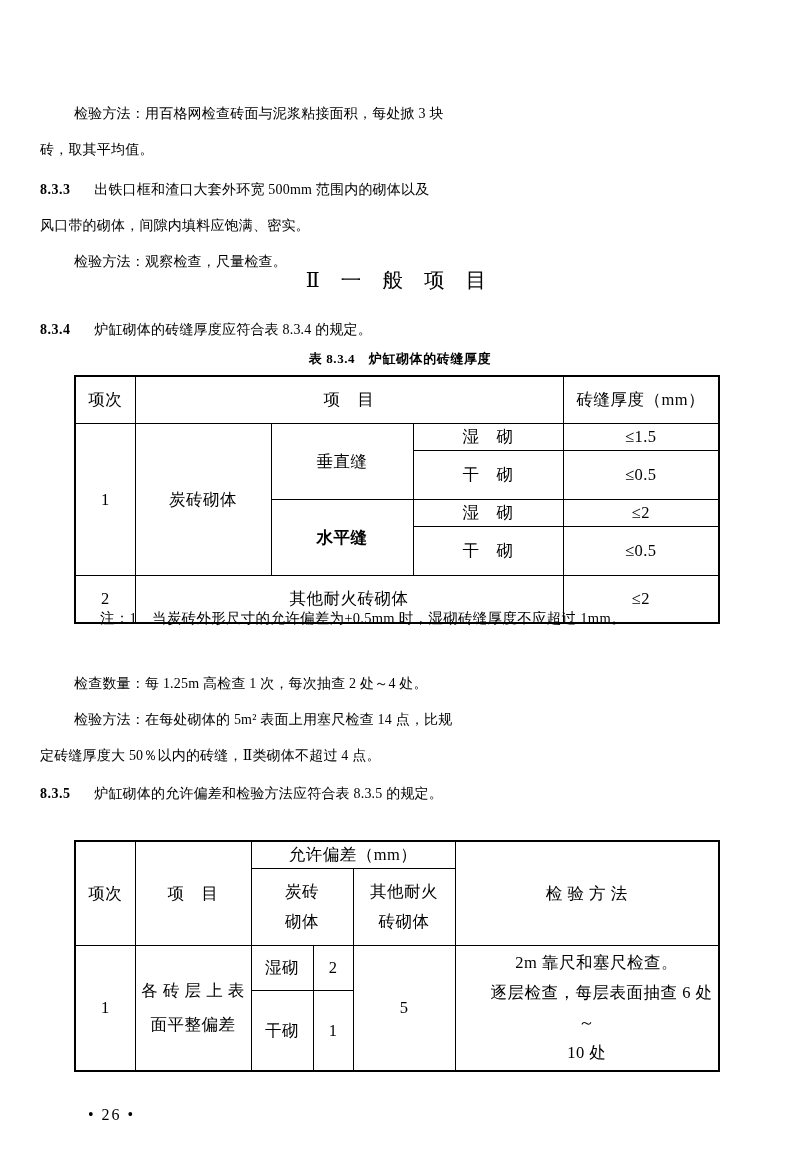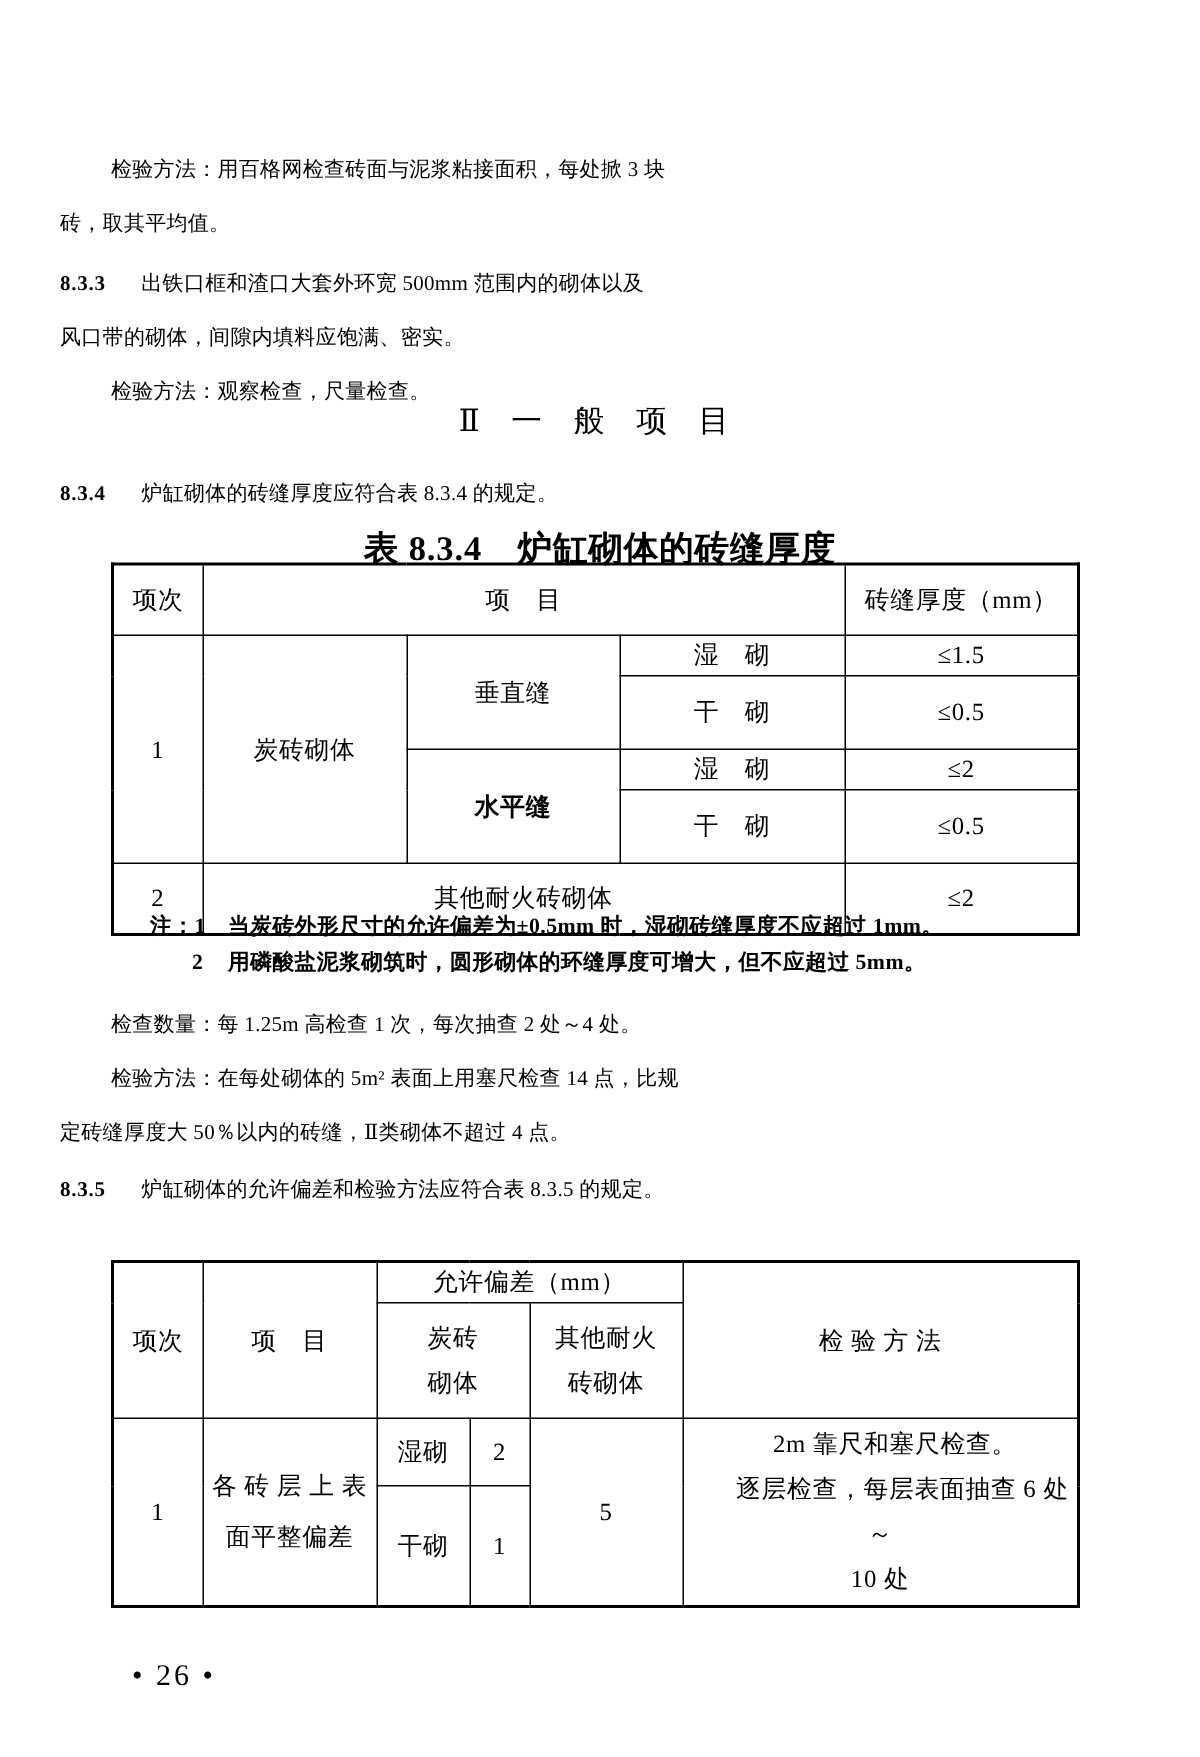--- a/index.html
+++ b/index.html
@@ -44,21 +44,21 @@
     text-align: center;
     font-size: 20.5px;
     letter-spacing: 8px;
   }
 
   
   .tbl-caption {
     position: absolute;
     width: 100%;
     text-align: center;
-    font-size: 23px;
+    font-size: 13px;
     font-weight: bold;
     letter-spacing: 0.6px;
   }
 
   
   table.doc-tbl {
     position: absolute;
     border-collapse: collapse;
     font-size: 16.5px;
     table-layout: fixed;
@@ -82,27 +82,27 @@
   }
 
   
   .notes {
     position: absolute;
     font-size: 14.5px;
     line-height: 24px;
     letter-spacing: 0.3px;
     white-space: nowrap;
   }
-  .note-line { display: block; font-weight: bold; }
+  .note-line { display: block; }
   .note-lbl { display: inline-block; }
 
   
   .footer {
     position: absolute;
-    font-size: 20px;
+    font-size: 16px;
     letter-spacing: 2px;
   }
 </style>
 </head>
 <body>
 
 <div class="page">
 
   <div class="para" style="left:74px; top:96px;">检验方法：用百格网检查砖面与泥浆粘接面积，每处掀 3 块</div>
   <div class="para" style="left:40px; top:132px;">砖，取其平均值。</div>
@@ -164,23 +164,20 @@
         <td class="thickL thickB" style="height:42px;">2</td>
         <td class="thickB" colspan="3">其他耐火砖砌体</td>
         <td class="thickR thickB">≤2</td>
       </tr>
     </tbody>
   </table>
 
   <div class="notes" style="left:100px; top:606px;">
     <span class="note-line">
       <span class="note-lbl" style="width:52px;">注：1</span><span>当炭砖外形尺寸的允许偏差为±0.5mm 时，湿砌砖缝厚度不应超过 1mm。</span>
-    </span>
-    <span class="note-line">
-      <span class="note-lbl" style="width:52px; padding-left:28px; box-sizing:border-box;">2</span><span>用磷酸盐泥浆砌筑时，圆形砌体的环缝厚度可增大，但不应超过 5mm。</span>
     </span>
   </div>
 
   <div class="para" style="left:74px; top:666px;">检查数量：每 1.25m 高检查 1 次，每次抽查 2 处～4 处。</div>
 
   <div class="para" style="left:74px; top:702px;">检验方法：在每处砌体的 5m² 表面上用塞尺检查 14 点，比规</div>
   <div class="para" style="left:40px; top:738px;">定砖缝厚度大 50％以内的砖缝，Ⅱ类砌体不超过 4 点。</div>
 
   <div class="para" style="left:40px; top:776px;">
     <span class="secnum">8.3.5</span>

